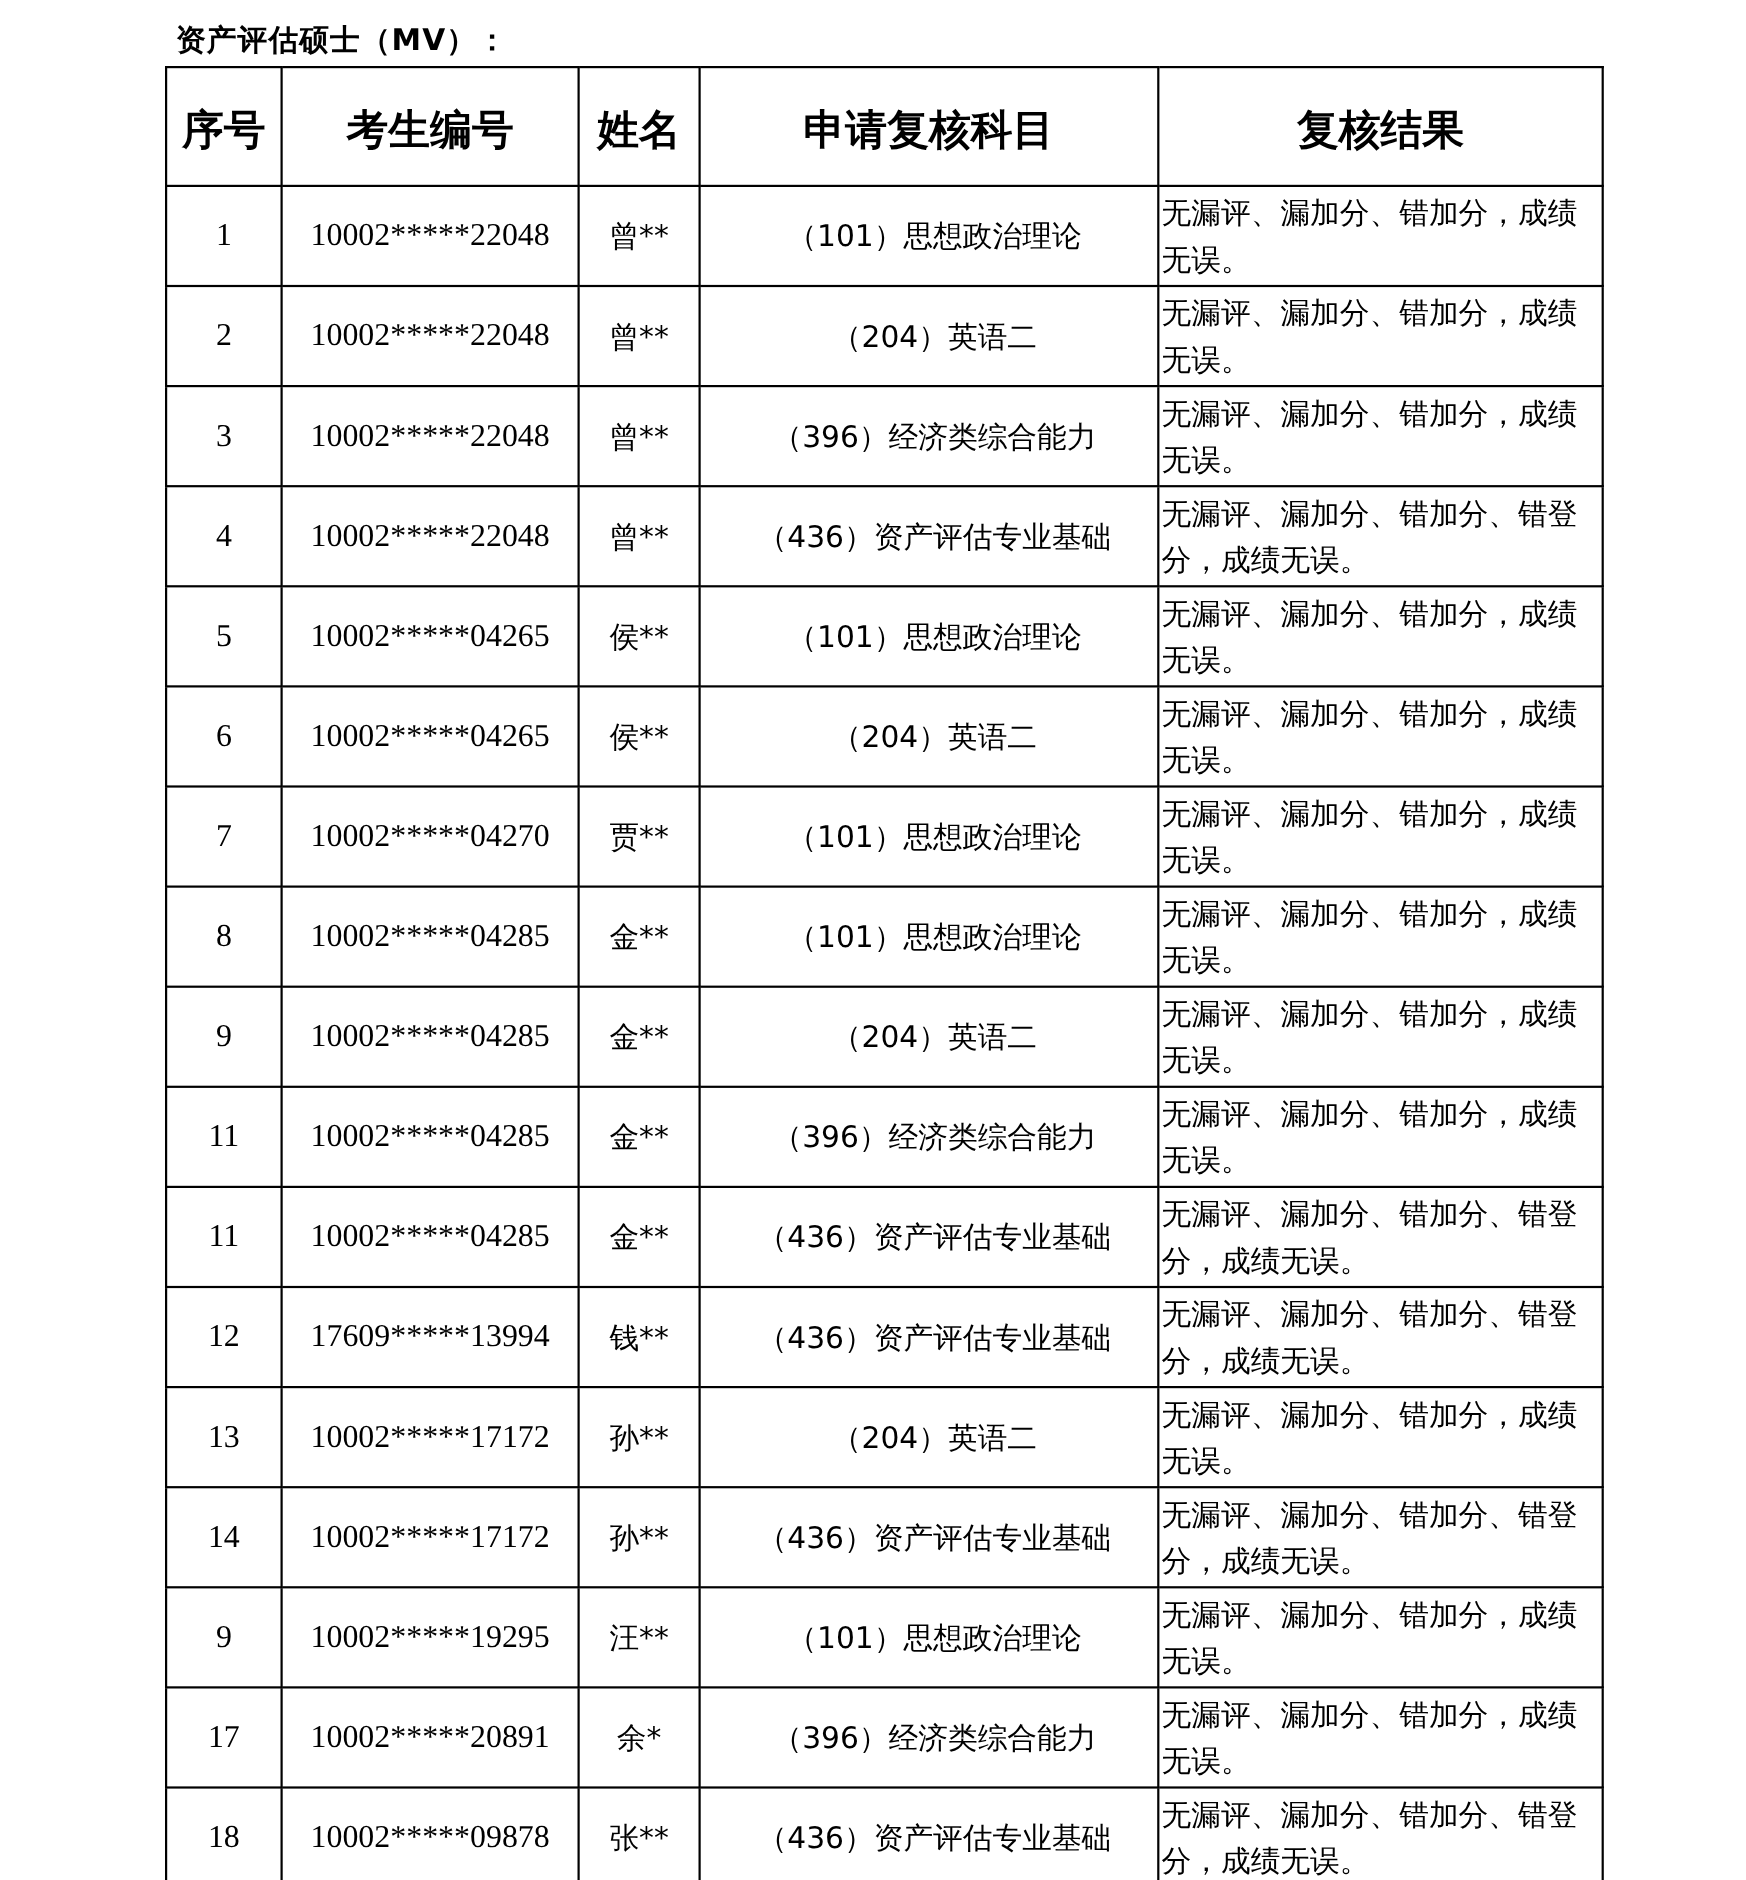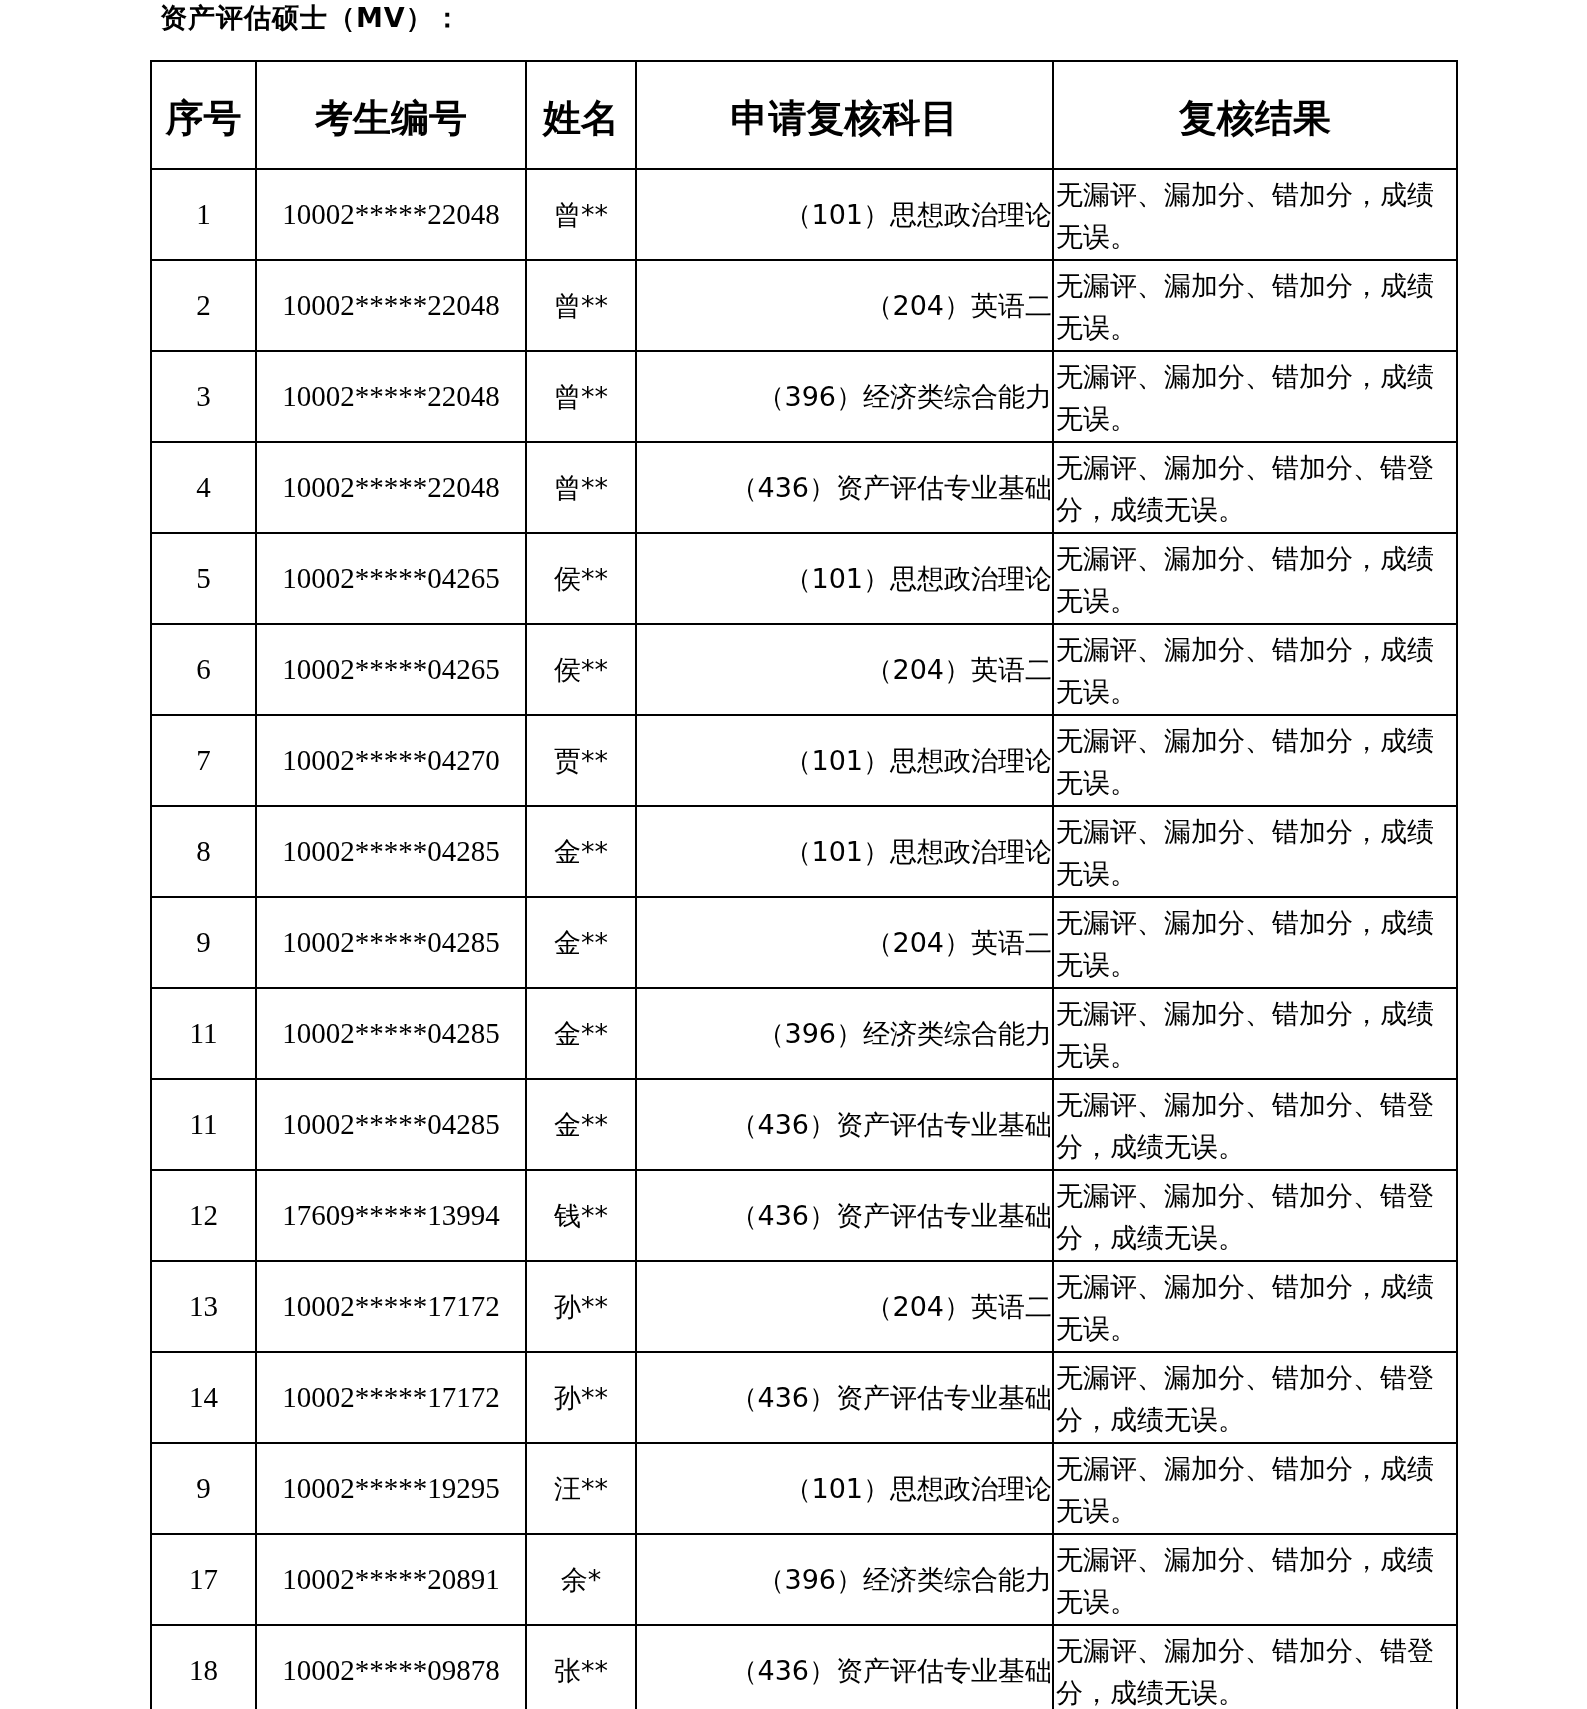--- a/index.html
+++ b/index.html
@@ -1,38 +1,38 @@
 <!DOCTYPE html>
 <html><head>
 <meta charset="utf-8">
 <style>
   html, body { margin: 0; padding: 0; background: #ffffff; }
   body {
     width: 1587px; height: 1709px; position: relative; overflow: hidden;
     font-family: "DejaVu Serif", "Liberation Serif", serif; color: #000;
   }
   .title {
-    position: absolute; left: 160px; top: 0;
+    position: absolute; left: 160px; top: 18px;
     font-size: 27px; font-weight: bold; letter-spacing: 1px;
     font-family: "DejaVu Sans", "Liberation Sans", sans-serif;
   }
   table {
     position: absolute; left: 150px; top: 60px;
     border-collapse: collapse; table-layout: fixed;
     width: 1306px;
   }
   td, th { border: 2px solid #000; padding: 0; font-weight: normal; }
   th {
     height: 82px; font-size: 38px; font-weight: bold; text-align: center;
     vertical-align: bottom; padding-bottom: 24px;
     font-family: "DejaVu Sans", "Liberation Sans", sans-serif;
   }
   td { height: 85px; font-size: 27px; }
   td.c { text-align: center; }
-  td.subj { padding-left: 10px; text-align: right; }
+  td.subj { padding-left: 10px; text-align: center; }
   td.res {
     text-align: left; vertical-align: top; padding: 4px 14px 0 2px;
     line-height: 42px; font-size: 27px;
     font-family: "DejaVu Sans", "Liberation Sans", sans-serif;
     margin-top: 48px;
   }
   td.name, td.subj span.name-txt {
     font-family: "DejaVu Sans", "Liberation Sans", sans-serif;
   }
   td.subj { font-family: "DejaVu Sans", "Liberation Sans", sans-serif; }

